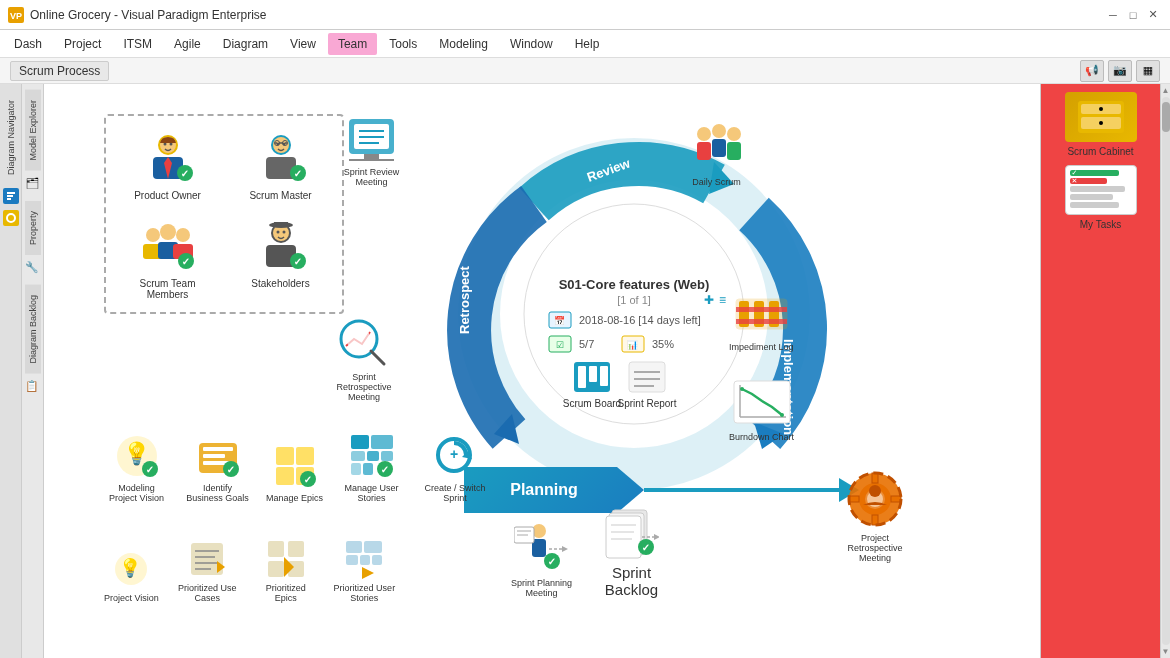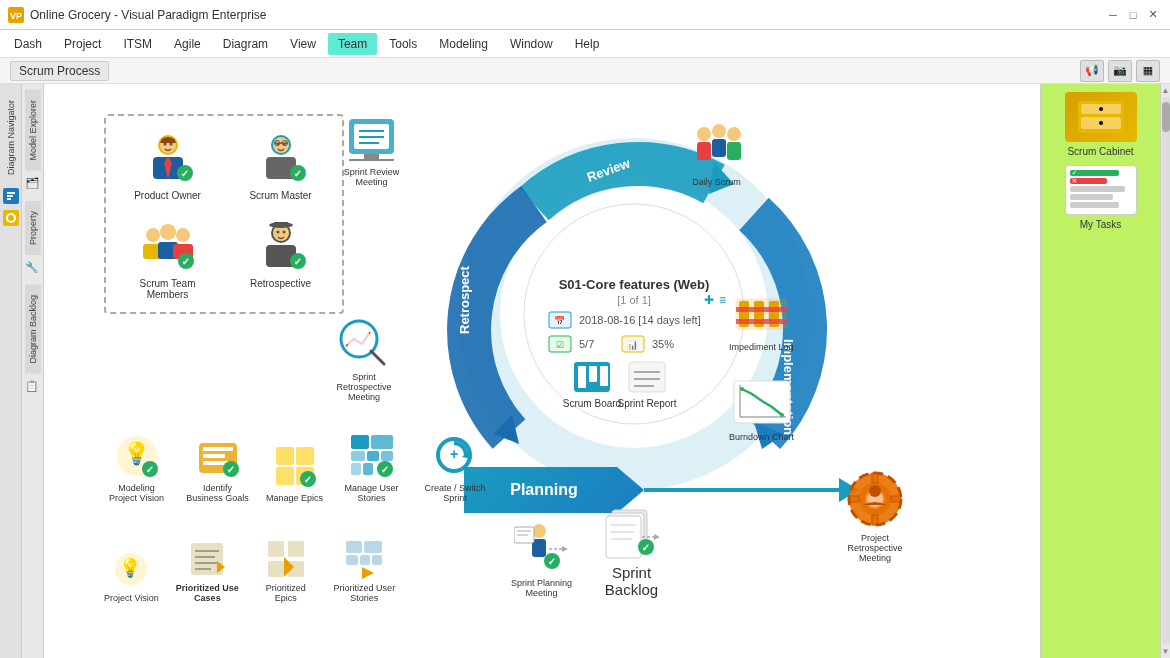--- a/index.html
+++ b/index.html
@@ -30,21 +30,21 @@
       border-bottom: 1px solid #ddd;
       gap: 2px;
     }
     .menu-item {
       padding: 4px 10px;
       cursor: pointer;
       color: #333;
       font-size: 12px;
       border-radius: 2px;
     }
-    .menu-item.active { background: #5eead4; }
+    .menu-item.active { background: #f9a8d4; }
 
     
     .breadcrumb-bar {
       background: #f5f5f5;
       height: 26px;
       display: flex;
       align-items: center;
       padding: 0 10px;
       border-bottom: 1px solid #ddd;
       gap: 4px;
@@ -64,21 +64,21 @@
     .content-area {
       flex: 1;
       background: white;
       position: relative;
       overflow: hidden;
     }
 
     
     .right-sidebar {
       width: 120px;
-      background: #bef264;
+      background: #ef4444;
       border-left: 1px solid #ccc;
       display: flex;
       flex-direction: column;
       align-items: center;
       padding: 8px 4px;
       gap: 8px;
     }
     .right-panel-item {
       display: flex;
       flex-direction: column;
@@ -277,21 +277,21 @@
               <circle cx="24" cy="15" r="1.5" fill="#555"></circle>
               <circle cx="30" cy="15" r="1.5" fill="#555"></circle>
               <path d="M24 20 Q27 23 30 20" stroke="#555" stroke-width="1.5" fill="none"></path>
 
               <ellipse cx="27" cy="8" rx="12" ry="3" fill="#555"></ellipse>
               <rect x="20" y="5" width="14" height="5" fill="#555"></rect>
               <circle cx="44" cy="44" r="8" fill="#27ae60"></circle>
               <text x="44" y="48" text-anchor="middle" font-size="10" fill="white" font-weight="bold">✓</text>
             </svg>
           </div>
-          <div class="role-label">Retrospective</div>
+          <div class="role-label">Stakeholders</div>
         </div>
       </div>
 
       <div class="cycle-container">
         <svg width="580" height="430" viewBox="0 0 580 430">
 
           <circle cx="280" cy="210" r="155" fill="none" stroke="#1a9cc0" stroke-width="42" opacity="0.15"></circle>
 
           <path d="M 180 100 A 155 155 0 0 1 360 80" fill="none" stroke="#1a9cc0" stroke-width="44" opacity="0.9"></path>
 
@@ -483,21 +483,21 @@
       <div style="position:absolute; bottom:55px; left:60px; display:flex; gap:16px; align-items:flex-end;">
 
         <div style="display:flex; flex-direction:column; align-items:center; gap:4px;">
           <svg width="40" height="40" viewBox="0 0 40 40">
             <circle cx="20" cy="20" r="16" fill="#ffe066" opacity="0.3"></circle>
             <text x="20" y="25" text-anchor="middle" font-size="18">💡</text>
           </svg>
           <div style="font-size:9px; color:#333; text-align:center; max-width:60px;">Project Vision</div>
         </div>
 
-        <div style="display:flex; flex-direction:column; align-items:center; gap:4px;font-weight:bold;">
+        <div style="display:flex; flex-direction:column; align-items:center; gap:4px;">
           <svg width="40" height="40" viewBox="0 0 40 40">
             <rect x="4" y="4" width="32" height="32" rx="3" fill="#e8e0c0"></rect>
             <line x1="8" y1="12" x2="32" y2="12" stroke="#888" stroke-width="1.5"></line>
             <line x1="8" y1="18" x2="28" y2="18" stroke="#888" stroke-width="1.5"></line>
             <line x1="8" y1="24" x2="30" y2="24" stroke="#888" stroke-width="1.5"></line>
             <line x1="8" y1="30" x2="24" y2="30" stroke="#888" stroke-width="1.5"></line>
 
             <polygon points="30,22 38,28 30,34" fill="#e8a000"></polygon>
           </svg>
           <div style="font-size:9px; color:#333; text-align:center; max-width:65px;">Prioritized Use Cases</div>

